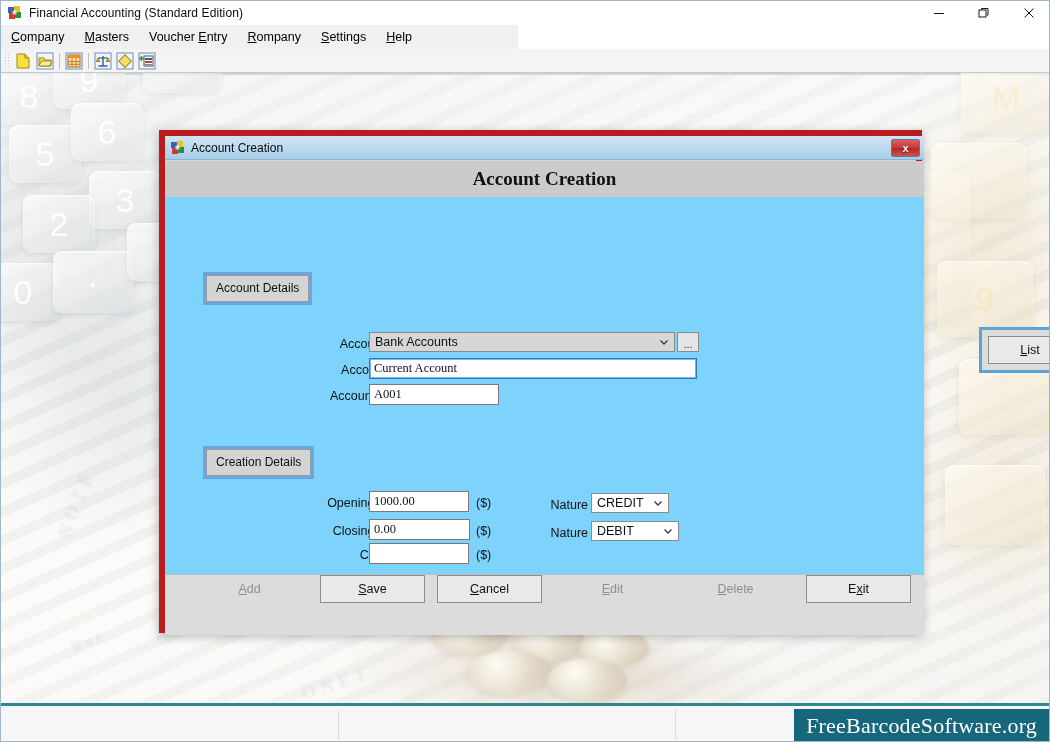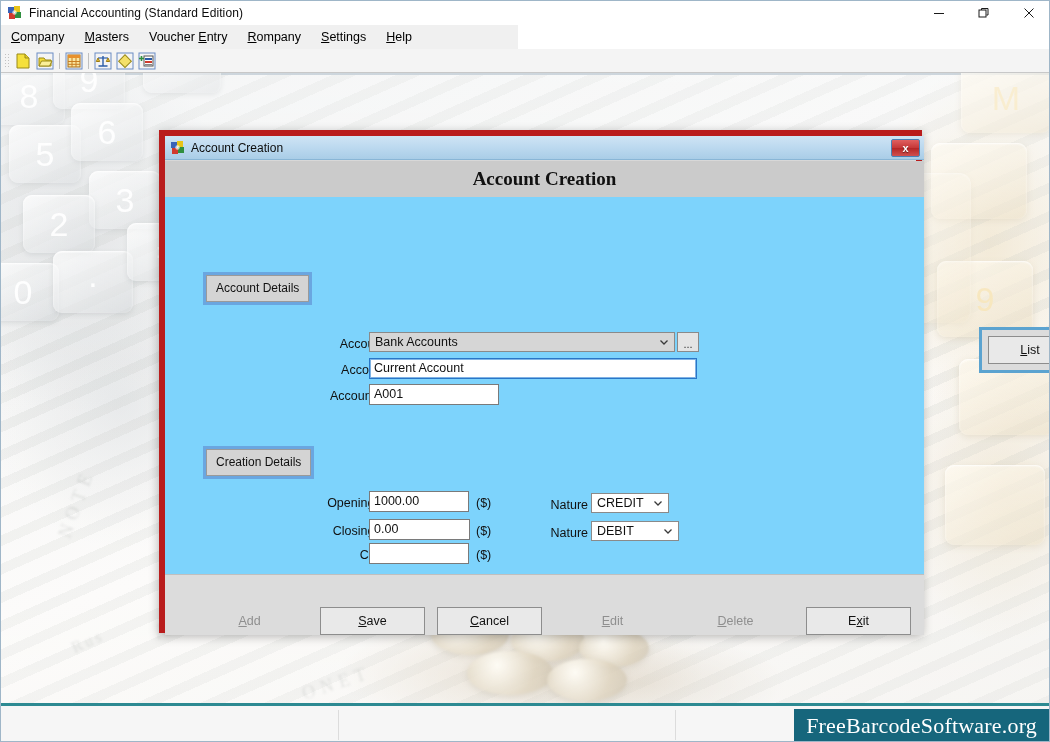--- a/index.html
+++ b/index.html
@@ -173,41 +173,41 @@
     font-family:"Liberation Serif", serif; font-size:19px; font-weight:bold; color:#111;
   }
 
   .dlg-body {
     position:absolute; left:0; top:61px; width:759px; height:377px;
     background:#7dd3fc;
   }
   .dlg-footer {
     position:absolute; left:0; top:438px; width:759px; height:61px;
     background:#dcdcdc; border-top:1px solid #bfbfbf;
-    display:flex; align-items:flex-end;
+    display:flex; align-items:flex-start;
   }
 
   
   .sect-label {
     position:absolute;
     background:#d4d4d4; border:1px solid #9a9a9a;
     font-size:12px; color:#111;
     padding:5px 9px 6px 9px;
     box-shadow:0 0 0 3px #6aa6e0;
   }
 
   
   .f-label {
     position:absolute; font-size:12.5px; color:#111; text-align:right; white-space:nowrap;
   }
 
   
   .f-input {
     position:absolute; background:#ffffff; border:1px solid #7a7a7a;
-    font-size:12.5px; color:#111; font-family:Liberation Sans, sans-serif;
+    font-size:12.5px; color:#111; font-family:Liberation Serif, serif;
     padding:0 4px; line-height:1;
     display:flex; align-items:center;
   }
   .f-input.focused { border:1px solid #2a76c8; box-shadow:inset 0 0 0 1px #7fb3e4; }
 
   .f-combo {
     position:absolute; background:#d6d6d6;
     border:1px solid #8a8a8a;
     font-size:12.5px; color:#111;
     display:flex; align-items:center; padding-left:5px;

